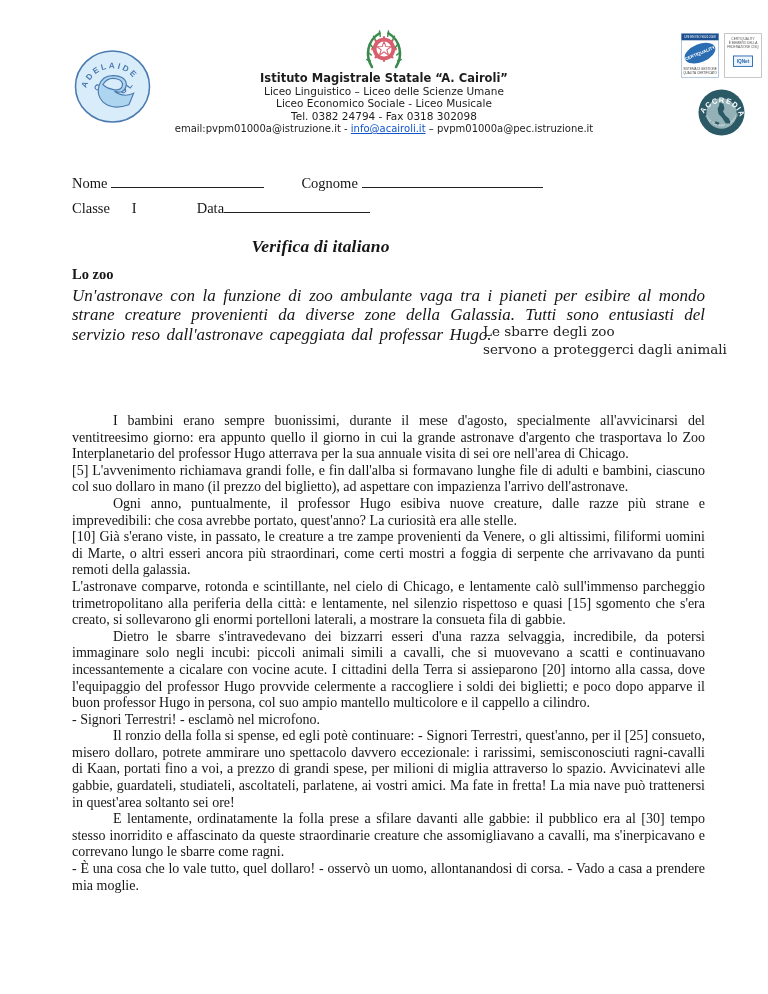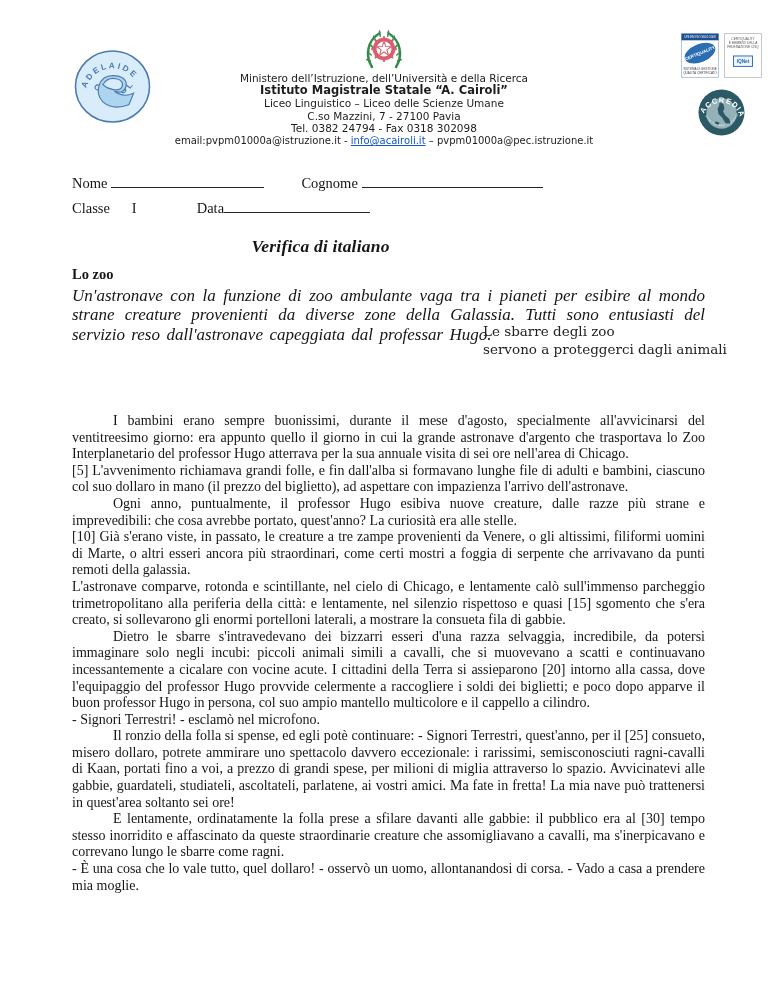--- a/index.html
+++ b/index.html
@@ -73,24 +73,23 @@
 
     <div class="header-center">
       <svg class="emblem" width="46" height="42" viewBox="0 0 60 56">
         <path d="M14,52 C5,38 7,17 24,7" fill="none" style="stroke:var(--emblem_green,#3a8a4d)" stroke-width="3.4" stroke-linecap="round"></path>
         <path d="M46,52 C55,38 53,17 36,7" fill="none" style="stroke:var(--emblem_green,#3a8a4d)" stroke-width="3.4" stroke-linecap="round"></path>
         <path d="M12,44 l-5,-2 M13,36 l-5,-4 M15,26 l-4,-5 M19,17 l-3,-6 M25,11 l-1,-7 M48,44 l5,-2 M47,36 l5,-4 M45,26 l4,-5 M41,17 l3,-6 M35,11 l1,-7" style="stroke:var(--emblem_green,#3a8a4d)" stroke-width="2" stroke-linecap="round"></path>
         <circle cx="30" cy="28" r="12.5" fill="none" style="stroke:var(--emblem_red,#d95f6e)" stroke-width="5"></circle>
         <path d="M30,11 v5 M30,40 v5 M13,28 h5 M42,28 h5 M18,16 l3.5,3.5 M38.5,36.5 L42,40 M42,16 l-3.5,3.5 M21.5,36.5 L18,40" style="stroke:var(--emblem_red,#d95f6e)" stroke-width="3"></path>
         <polygon points="30,18 32.4,24.8 39.5,24.9 33.8,29.2 35.9,36.1 30,32 24.1,36.1 26.2,29.2 20.5,24.9 27.6,24.8" fill="#ffffff" style="stroke:var(--emblem_red,#d95f6e)" stroke-width="1.4"></polygon>
       </svg>
-      <div class="h-line">Ministero dell’Istruzione, dell’Università e della Ricerca</div>
       <div class="h-school">Istituto Magistrale Statale “A. Cairoli”</div>
       <div class="h-line">Liceo Linguistico – Liceo delle Scienze Umane</div>
-      <div class="h-line">C.so Mazzini, 7 - 27100  Pavia</div>
+      <div class="h-line">Liceo Economico Sociale -  Liceo Musicale</div>
       <div class="h-line">Tel. 0382 24794  - Fax 0318 302098</div>
       <div class="h-email"><span>email:pvpm01000a@istruzione.it - </span><a href="#">info@acairoli.it</a><span> – pvpm01000a@pec.istruzione.it</span></div>
     </div>
 
     <div class="certs-col">
       <div class="cert-row">
         <svg width="38" height="45" viewBox="0 0 40 47">
           <rect x="0.5" y="0.5" width="39" height="46" fill="#fff" stroke="#9bb7d4" stroke-width="0.8"></rect>
           <rect x="0.5" y="0.5" width="39" height="7" style="fill:var(--cert_dark_blue,#1c4f8f)"></rect>
           <text x="20" y="5.6" font-size="3.2" fill="#fff" text-anchor="middle">UNI EN ISO 9001:2008</text>

